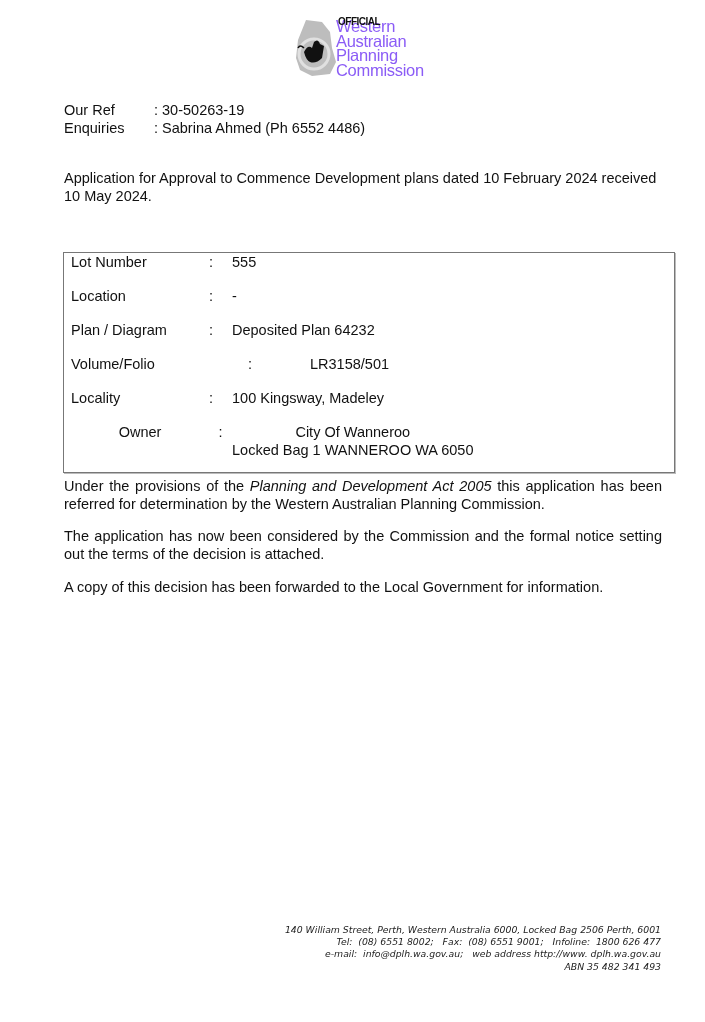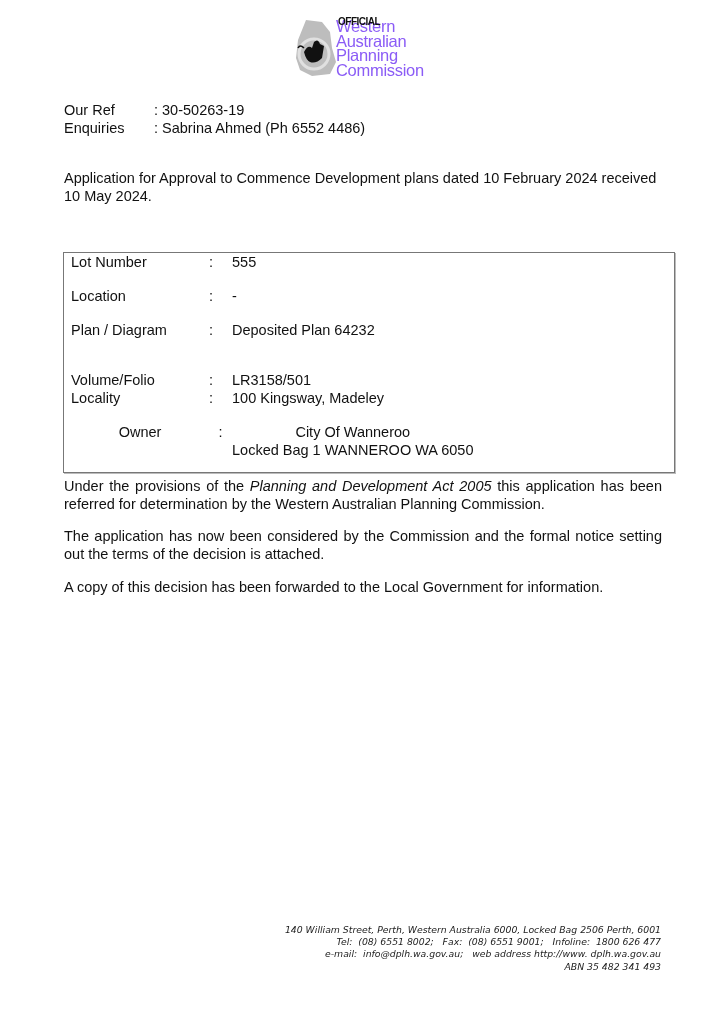--- a/index.html
+++ b/index.html
@@ -64,21 +64,21 @@
   <div class="row" style="top:34px;">
     <span class="lbl">Location</span>
     <span class="col">:</span>
     <span>-</span>
   </div>
   <div class="row" style="top:68px;">
     <span class="lbl">Plan / Diagram</span>
     <span class="col">:</span>
     <span>Deposited Plan 64232</span>
   </div>
-  <div class="row" style="top:118px;">
+  <div class="row" style="top:102px;gap:39px;">
     <span class="lbl">Volume/Folio</span>
     <span class="col">:</span>
     <span>LR3158/501</span>
   </div>
   <div class="row" style="top:136px;justify-content:space-between;">
     <span class="lbl">Locality</span>
     <span class="col">:</span>
     <span>100 Kingsway, Madeley</span>
   </div>
   <div class="row" style="top:170px;text-align:center;">

